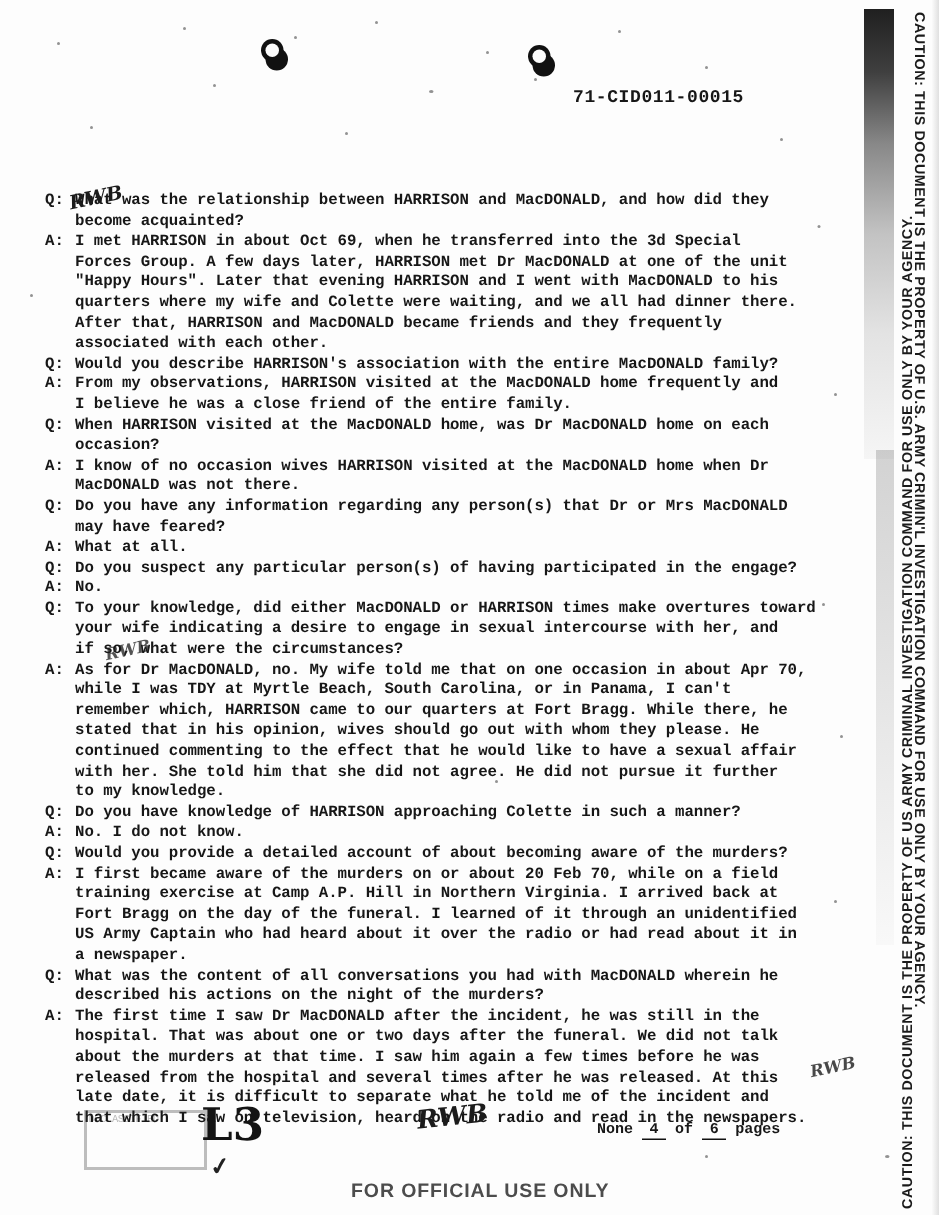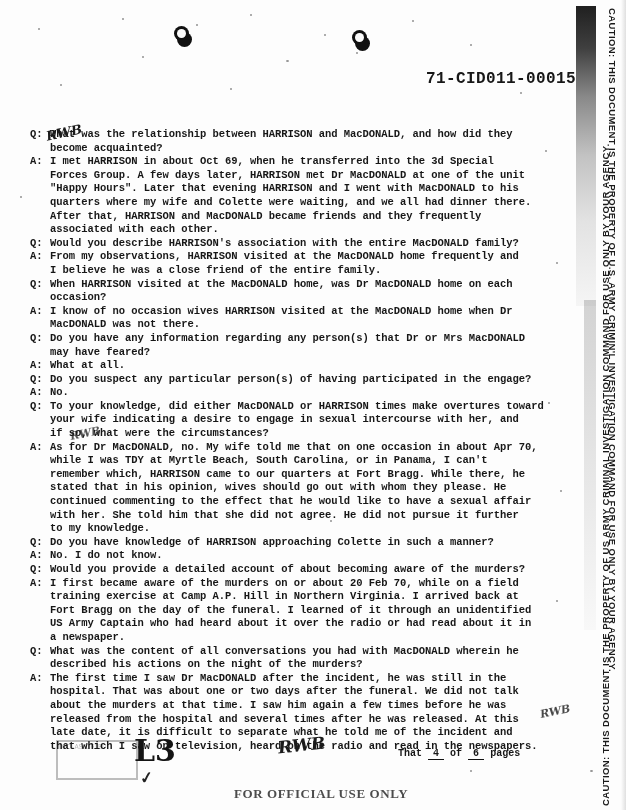--- a/index.html
+++ b/index.html
@@ -51,25 +51,24 @@
     left: 5px; top: 3px;
     width: 9px; height: 9px;
     background: #fbfbfb;
     border-radius: 50%;
   }
 
   
   .docnum {
     position: absolute;
     left: 382px;
-    top: 70px;
-    font-size: 16px;
+    top: 58px;
+    font-size: 12px;
     letter-spacing: .4px;
     font-weight: bold;
-    margin-left: 44px;
   }
 
   
   .statement-header {
     position: absolute;
     left: 30px;
     top: 98px;
     width: 530px;
     font-size: 10.5px;
     line-height: 13px;
@@ -189,21 +188,21 @@
   }
   .fouo {
     position: absolute;
     left: 234px;
     top: 786px;
     font-size: 13px;
     font-weight: bold;
     letter-spacing: .6px;
     color: #2e2e2e;
     opacity: .85;
-    font-family: Liberation Serif, serif;
+    font-family: Liberation Sans, sans-serif;
   }
 
   
   .caution {
     position: absolute;
     font-family: "Liberation Sans", sans-serif;
     font-weight: bold;
     white-space: nowrap;
     transform-origin: 0 0;
     letter-spacing: .4px;
@@ -404,21 +403,21 @@
   <div class="initials init-top">RWB</div>
   <div class="initials init-mid">RWB</div>
   <div class="initials init-end">RWB</div>
   <div class="initials init-sig">RWB</div>
 
   <div class="stamp-box">DECLASSIFIED</div>
   <div class="hand-l3">L3</div>
   <div class="hand-check">✓</div>
 
   <div class="page-count">
-    <span>That</span>
+    <span>None</span>
     <u>4</u>
     <span>of</span>
     <u>6</u>
     <span>pages</span>
   </div>
 
   <div class="fouo">FOR OFFICIAL USE ONLY</div>
 
   <div class="smudge"></div>
   <div class="smudge2"></div>

